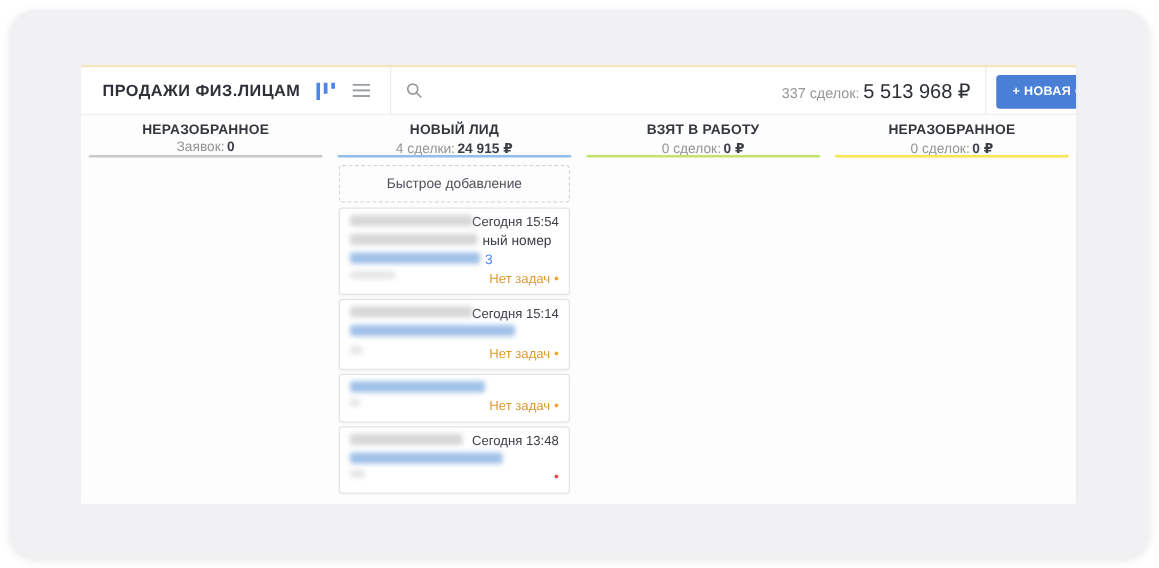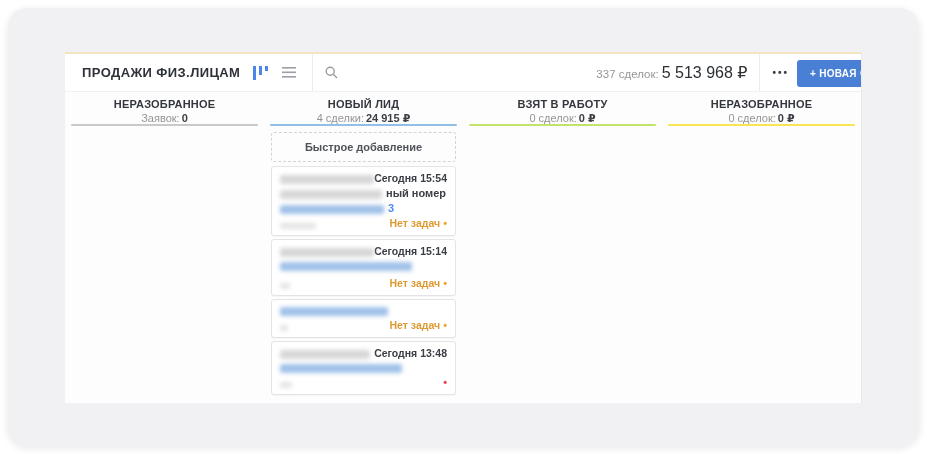--- a/index.html
+++ b/index.html
@@ -10,21 +10,21 @@
             background:#f1f1f3; border-radius:20px; overflow:hidden;
             box-shadow:0 2px 8px rgba(0,0,0,.10); }
 
   .panel { position:absolute; left:57px; top:44px; width:797px; height:351px;
            background:#fdfdfd; overflow:hidden; border-right:1px solid #e9e9eb; }
   .top-line { position:absolute; left:0; top:0; width:100%; height:2px; }
 
   
   .topbar { position:relative; height:38px; margin-top:2px; background:#ffffff;
             display:flex; align-items:center; flex-wrap:nowrap; overflow:hidden;
-            padding-right:60px; border-bottom:1px solid #f0f0f0; }
+            padding-right:31px; border-bottom:1px solid #f0f0f0; }
   .pipeline-title { margin-left:17px; font-size:13px; font-weight:bold;
                     color:#2e3238; letter-spacing:.4px; white-space:nowrap; }
   .icon-btn { display:flex; align-items:center; flex:none; cursor:pointer; }
   .kanban-ic { margin-left:13px; }
   .burger-ic { margin-left:14px; }
   .vdiv { width:1px; height:38px; background:#ececec; flex:none; }
   .vdiv.d1 { margin-left:16px; }
   .vdiv.d2 { margin-left:12px; }
   .search-wrap { display:flex; align-items:center; flex:1; min-width:40px; margin-left:12px; }
   .search-wrap svg { flex:none; }
@@ -45,29 +45,29 @@
 
   
   .col-heads { display:flex; height:35px; background:#fdfdfd; }
   .col-head { width:25%; position:relative; text-align:center; padding-top:6px; }
   .col-name { font-size:11px; font-weight:bold; color:#33373c; letter-spacing:.2px; }
   .col-stats { font-size:11px; color:#949494; margin-top:2px; }
   .col-stats b { color:#3c3f45; font-weight:bold; margin-left:2px; }
   .col-line { position:absolute; bottom:1px; left:6px; right:6px; height:2px; border-radius:1px; }
 
   
-  .board { display:flex; height:276px;font-weight:bold; }
+  .board { display:flex; height:276px; }
   .bcol { width:25%; padding:5px 7px 0 7px; }
   .quick-add { height:30px; border:1px dashed #d3d3d3; border-radius:3px;
                display:flex; align-items:center; justify-content:center;
                font-size:11px; color:#4f5359; margin-bottom:4px; cursor:pointer; }
   .card { background:#ffffff; border:1px solid #e4e4e6; border-radius:3px;
           padding:5px 8px 6px 8px; margin-bottom:3px; cursor:pointer;
           box-shadow:0 1px 1px rgba(0,0,0,.03); }
-  .crow { display:flex; justify-content:space-between; align-items:flex-end;
+  .crow { display:flex; justify-content:space-between; align-items:flex-start;
           min-height:11px; margin-top:3px; }
   .crow:first-child { margin-top:0; }
   .crow.left { justify-content:flex-start; gap:4px; }
   .crow.mt6 { margin-top:6px; }
   .blur { display:inline-block; height:9px; border-radius:2px; background:#c6c6c6;
           filter:blur(2px); opacity:.7; }
   .blur.blue { background:#8fb6e4; opacity:.85; }
   .blur.lite { height:6px; background:#d9d9d9; }
   .time { font-size:10.5px; color:#3b3e45; white-space:nowrap; }
   .detail { font-size:11px; color:#3b3e45; white-space:nowrap; }

